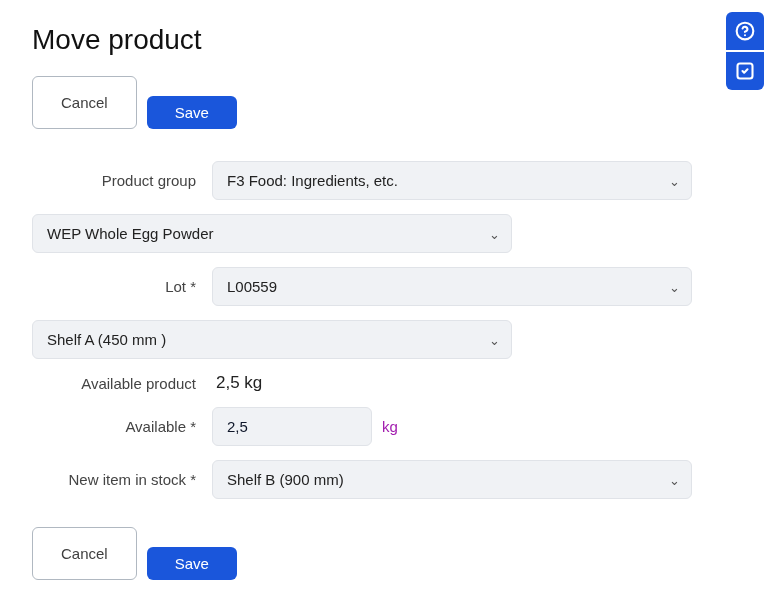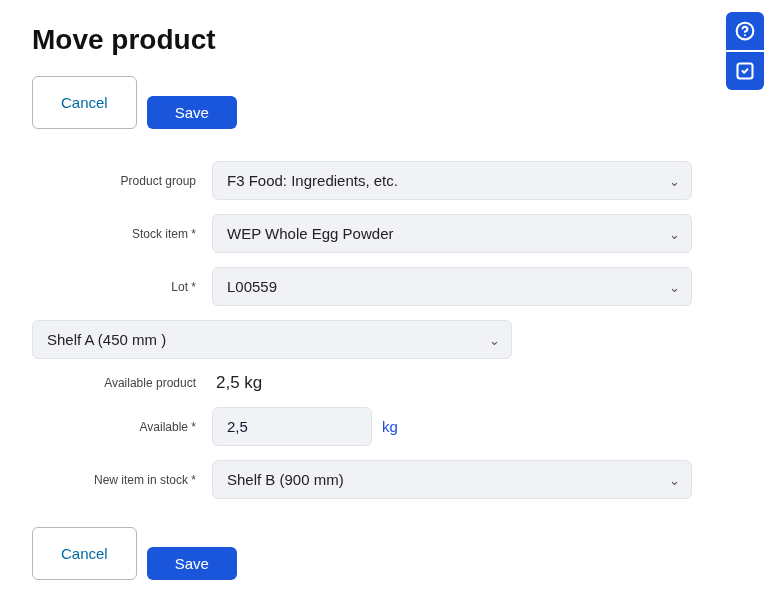--- a/index.html
+++ b/index.html
@@ -11,33 +11,33 @@
       width: 764px;
       min-height: 596px;
       position: relative;
     }
     .page-container {
       padding: 24px 32px 32px 32px;
       max-width: 764px;
     }
     .page-title {
       font-size: 28px;
-      font-weight: 700;
+      font-weight: 400;
       margin-bottom: 20px;
       color: #111;
     }
     .top-actions {
       display: flex;
       gap: 10px;
       margin-bottom: 32px;
     }
     .btn-cancel {
       background: #fff;
       border: 1.5px solid #b0b8c1;
-      color: #0369a1;
+      color: #404040;
       border-radius: 6px;
       padding: 8px 28px;
       font-size: 15px;
       cursor: pointer;
       font-weight: 500;
     }
     .btn-save {
       background: #1a56db;
       border: none;
       color: #fff;
@@ -54,21 +54,21 @@
     .form-row {
       display: flex;
       align-items: center;
       margin-bottom: 14px;
     }
     .form-label {
       min-width: 180px;
       text-align: right;
       padding-right: 16px;
       color: #444;
-      font-size: 12px;
+      font-size: 15px;
       flex-shrink: 0;
     }
     .form-control {
       flex: 1;
       max-width: 480px;
     }
     .select-wrapper {
       position: relative;
       width: 100%;
     }
@@ -99,21 +99,21 @@
       border: 1.5px solid #e0e3e8;
       border-radius: 6px;
       padding: 10px 14px;
       font-size: 15px;
       color: #0f172a;
       width: 160px;
       outline: none;
     }
     .unit-label {
       margin-left: 10px;
-      color: #1d4ed8;
+      color: #a21caf;
       font-size: 15px;
     }
     .static-value {
       font-size: 17px;
       color: #222;
       padding-left: 4px;
     }
     .bottom-actions {
       display: flex;
       gap: 10px;
@@ -186,21 +186,20 @@
         <div class="select-wrapper">
           <select class="select-field">
             <option>F3 Food: Ingredients, etc.</option>
           </select>
           <span class="chevron-icon">⌄</span>
         </div>
       </div>
     </div>
 
     <div class="form-row">
-      <label class="form-label">Stock item *</label>
       <div class="form-control">
         <div class="select-wrapper">
           <select class="select-field">
             <option>WEP Whole Egg Powder</option>
           </select>
           <span class="chevron-icon">⌄</span>
         </div>
       </div>
     </div>
 

